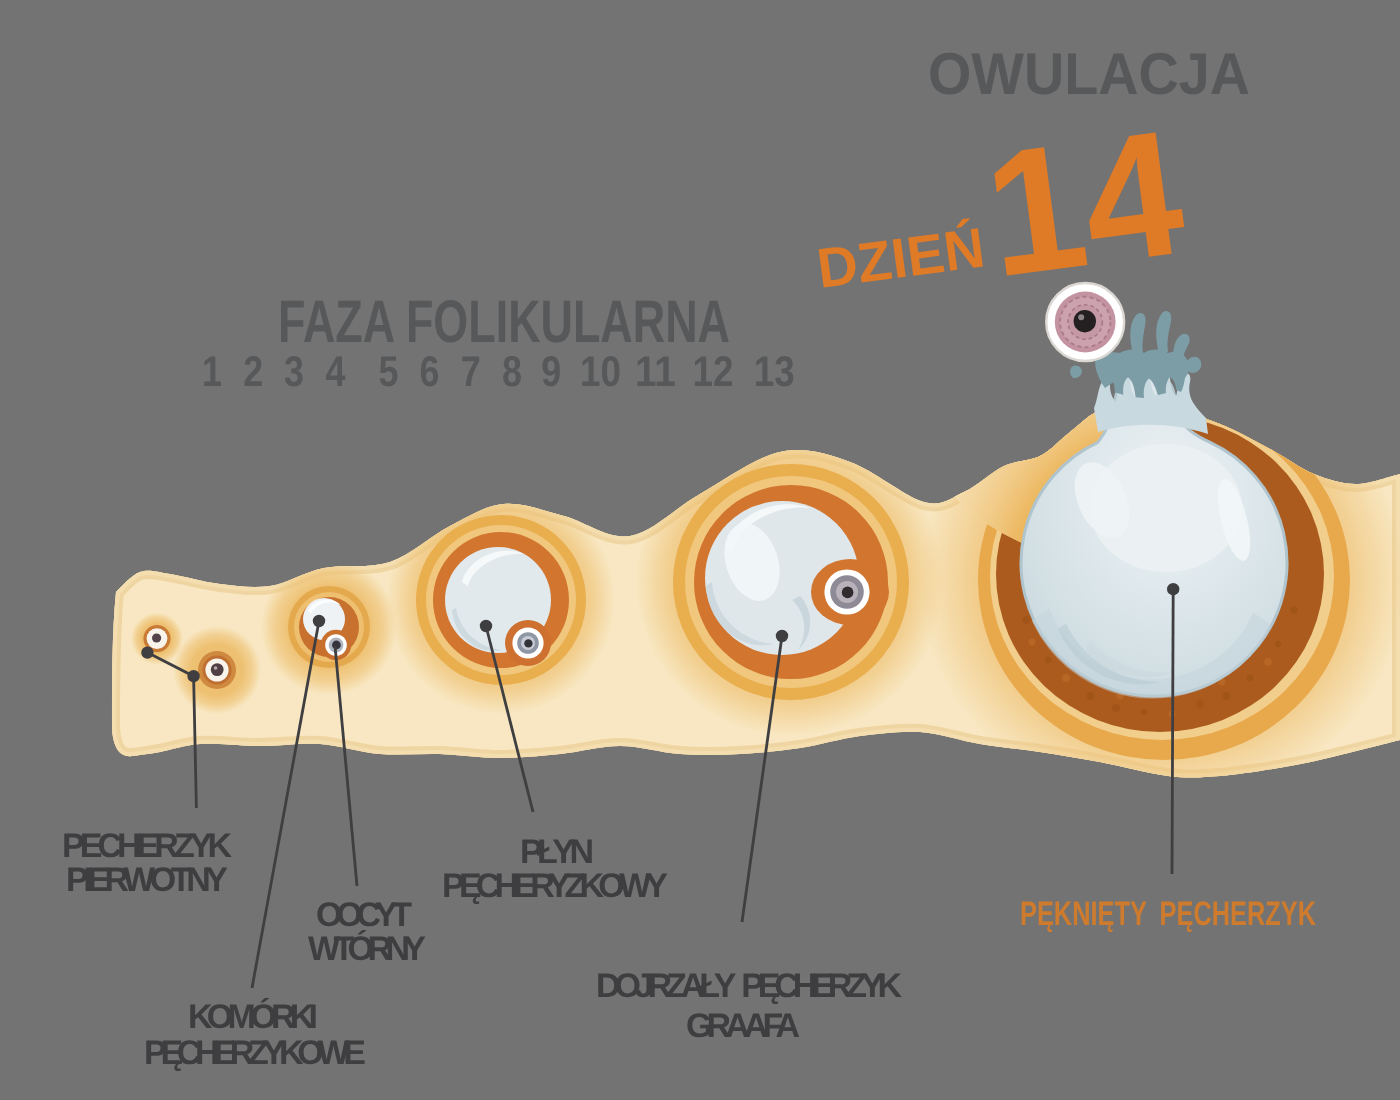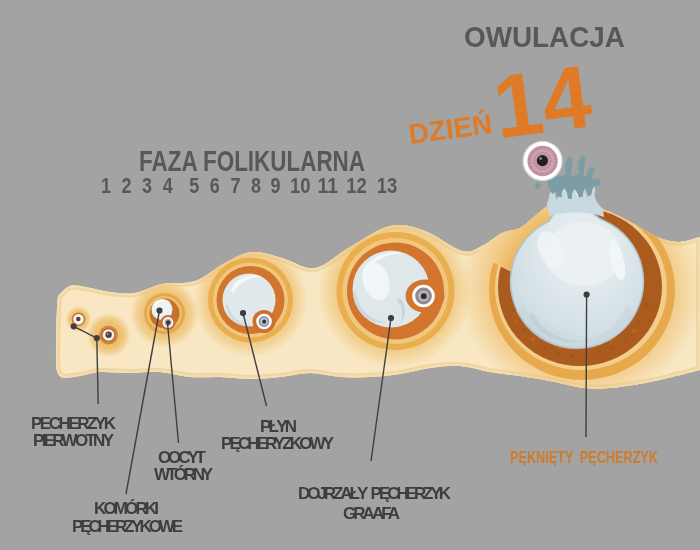--- a/index.html
+++ b/index.html
@@ -1,15 +1,15 @@
 <!DOCTYPE html>
 <html><head><meta charset="utf-8">
 <style>
 html,body{margin:0;padding:0;background:#fff;}
-#stage{position:relative;width:700px;height:550px;overflow:hidden;background:#a3a3a3;
+#stage{position:relative;width:700px;height:550px;overflow:hidden;background:#737373;
 font-family:"Liberation Sans", sans-serif;}
 svg{position:absolute;top:0;left:0;}
 </style></head>
 <body>
 <div id="stage">
 <svg width="700" height="550" viewBox="0 0 700 550">
 <defs>
 <radialGradient id="halo">
           <stop offset="0%" stop-color="#EEC172"></stop>
           <stop offset="58%" stop-color="#EEC172"></stop>

